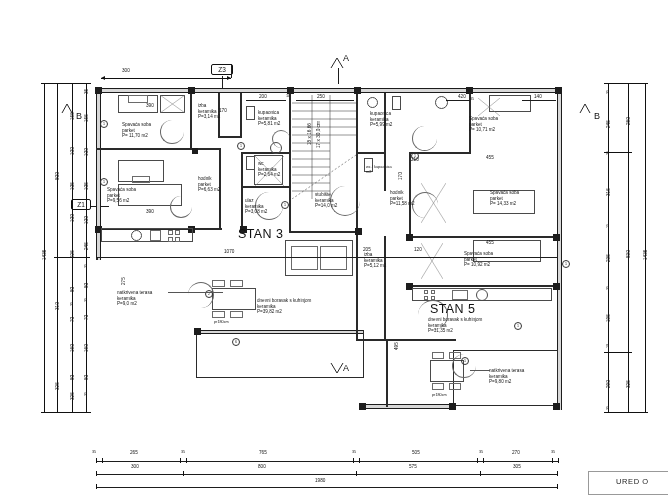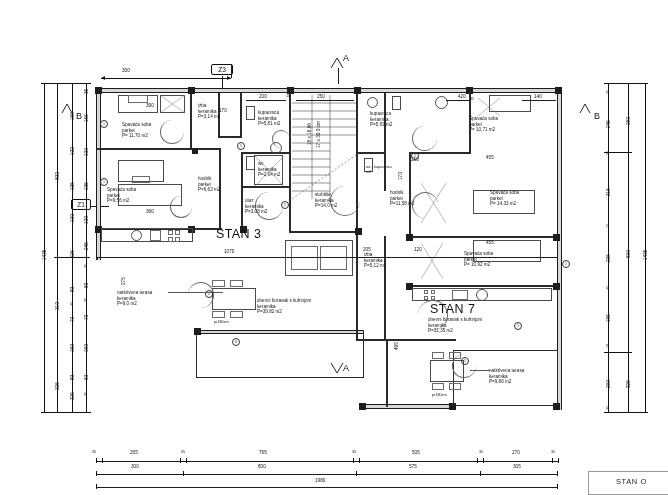--- a/index.html
+++ b/index.html
@@ -502,22 +502,22 @@
 
   <div class="abs room-label" style="left:489px; top:368px;">
     <div>natkrivena terasa</div>
     <div>keramika</div>
     <div>P=9,80 m2</div>
   </div>
 
   <div class="abs hline-thin" style="left:168px; top:292px; width:55px;"></div>
   <div class="abs hline-thin" style="left:470px; top:370px; width:20px;"></div>
 
-  <div class="abs stan-label" style="left:216px; top:227px;">STAN 3</div>
-  <div class="abs stan-label" style="left:430px; top:302px;">STAN 7</div>
+  <div class="abs stan-label" style="left:238px; top:227px;">STAN 3</div>
+  <div class="abs stan-label" style="left:430px; top:302px;">STAN 5</div>
   <div class="abs dim" style="left:224px; top:249px;">1070</div>
   <div class="abs hline" style="left:96px; top:257px; width:462px;"></div>
 
   <div class="abs arrowdim" style="left:101px; top:78px; width:130px;"></div>
   <div class="abs dim" style="left:122px; top:68px;">300</div>
   <div class="abs vline" style="left:231px; top:64px; height:14px;"></div>
 
   <div class="abs dim" style="left:259px; top:94px;">200</div>
   <div class="abs dim" style="left:286px; top:94px; font-size:3.8px;">10</div>
   <div class="abs dim" style="left:317px; top:94px;">250</div>
@@ -642,15 +642,15 @@
   <div class="abs tick" style="left:356px; top:471px;"></div>
   <div class="abs tick" style="left:480px; top:471px;"></div>
   <div class="abs tick" style="left:557px; top:471px;"></div>
 
   <div class="abs hline" style="left:96px; top:487px; width:462px;"></div>
   <div class="abs dim" style="left:315px; top:478px;">1980</div>
   <div class="abs tick" style="left:96px;  top:484px;"></div>
   <div class="abs tick" style="left:557px; top:484px;"></div>
 
   <div class="abs footer-box" style="left:588px; top:471px; width:90px; height:24px;"></div>
-  <div class="abs ured" style="left:616px; top:477px;">STAN O</div>
+  <div class="abs ured" style="left:616px; top:477px;">URED O</div>
 
 </div>
 
 </body></html>

